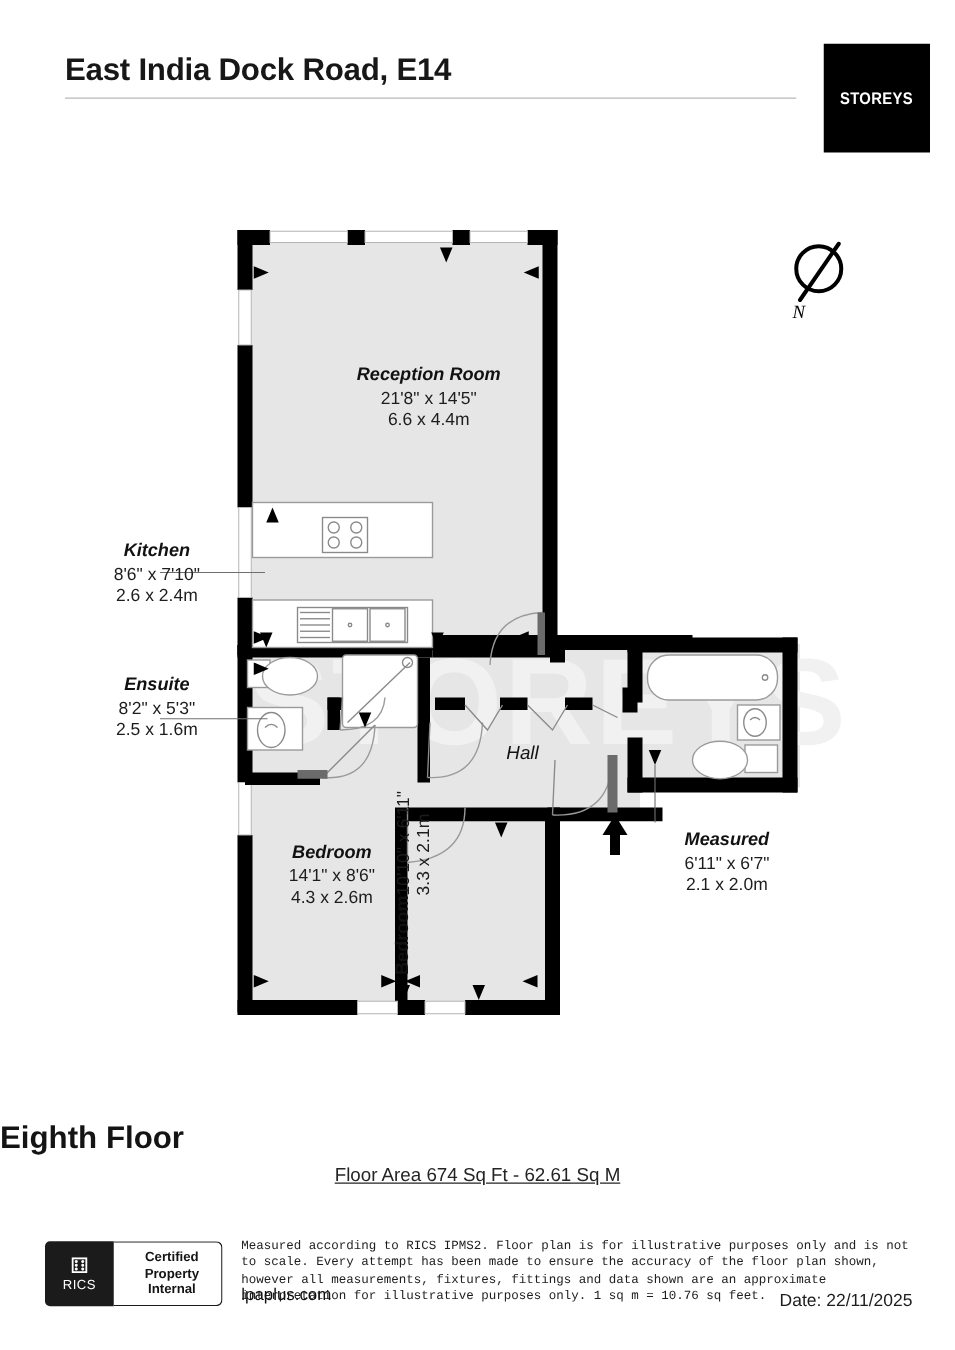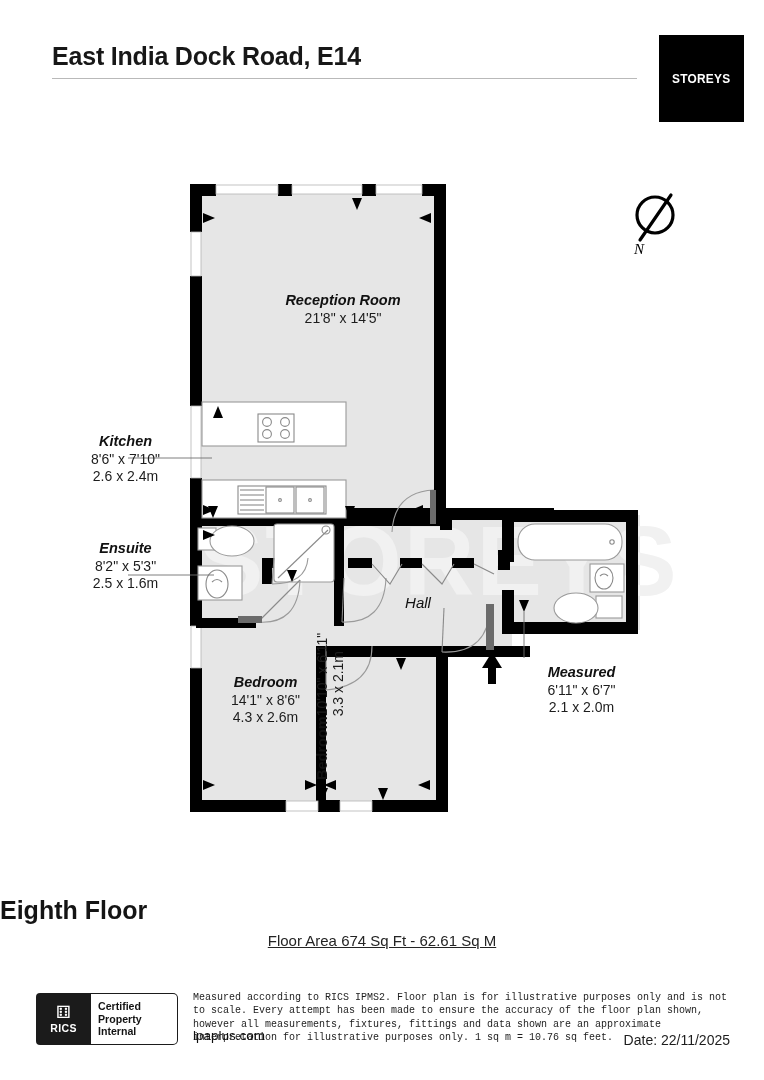--- a/index.html
+++ b/index.html
@@ -90,26 +90,27 @@
     position:absolute; left:36px; top:993px; width:142px; height:52px;
     display:flex;
   }
   #rics-mark {
     width:55px; height:52px; background:#1b1b1b;
     border-radius:4px 0 0 4px;
     display:flex; flex-direction:column; align-items:center; justify-content:center;
     color:#fff;
   }
   #rics-emblem { font-size:17px; line-height:1; margin-bottom:1px; }
-  #rics-word { font-size:10.5px; font-weight:bold; letter-spacing:0.4px; }
+  #rics-word { font-size:10.5px; font-weight:normal; letter-spacing:0.4px; }
   #rics-cert {
     flex:1; border:1.4px solid #1b1b1b; border-left:none;
     border-radius:0 5px 5px 0;
     display:flex; flex-direction:column; justify-content:center;
     padding-left:7px;
+    align-items:center;
   }
   #rics-cert span { font-size:10.6px; font-weight:bold; line-height:1.22; color:#141414; }
 
   #disclaimer {
     position:absolute; left:193px; top:991px; width:538px;
     font-size:10px; line-height:1.33; color:#1d1d1d; text-align:left;font-family:Liberation Mono, monospace;
   }
   #site {
     position:absolute; left:193px; top:1028px;
     font-size:13.5px; color:#111;
@@ -321,20 +322,21 @@
 
   <line class="leader" x1="128" y1="298" x2="212" y2="298"></line>
   <line class="leader" x1="128" y1="415" x2="214" y2="415"></line>
   <line class="leader" x1="524" y1="452" x2="524" y2="498"></line>
 </svg>
 </div>
 
 <div class="lbl" id="lbl-reception">
   <div class="nm">Reception Room</div>
   <div class="d1">21'8" x 14'5"</div>
+  <div class="d2">6.6 x 4.4m</div>
 </div>
 
 <div class="lbl" id="lbl-kitchen">
   <div class="nm">Kitchen</div>
   <div class="d1">8'6" x 7'10"</div>
   <div class="d2">2.6 x 2.4m</div>
 </div>
 
 <div class="lbl" id="lbl-ensuite">
   <div class="nm">Ensuite</div>

